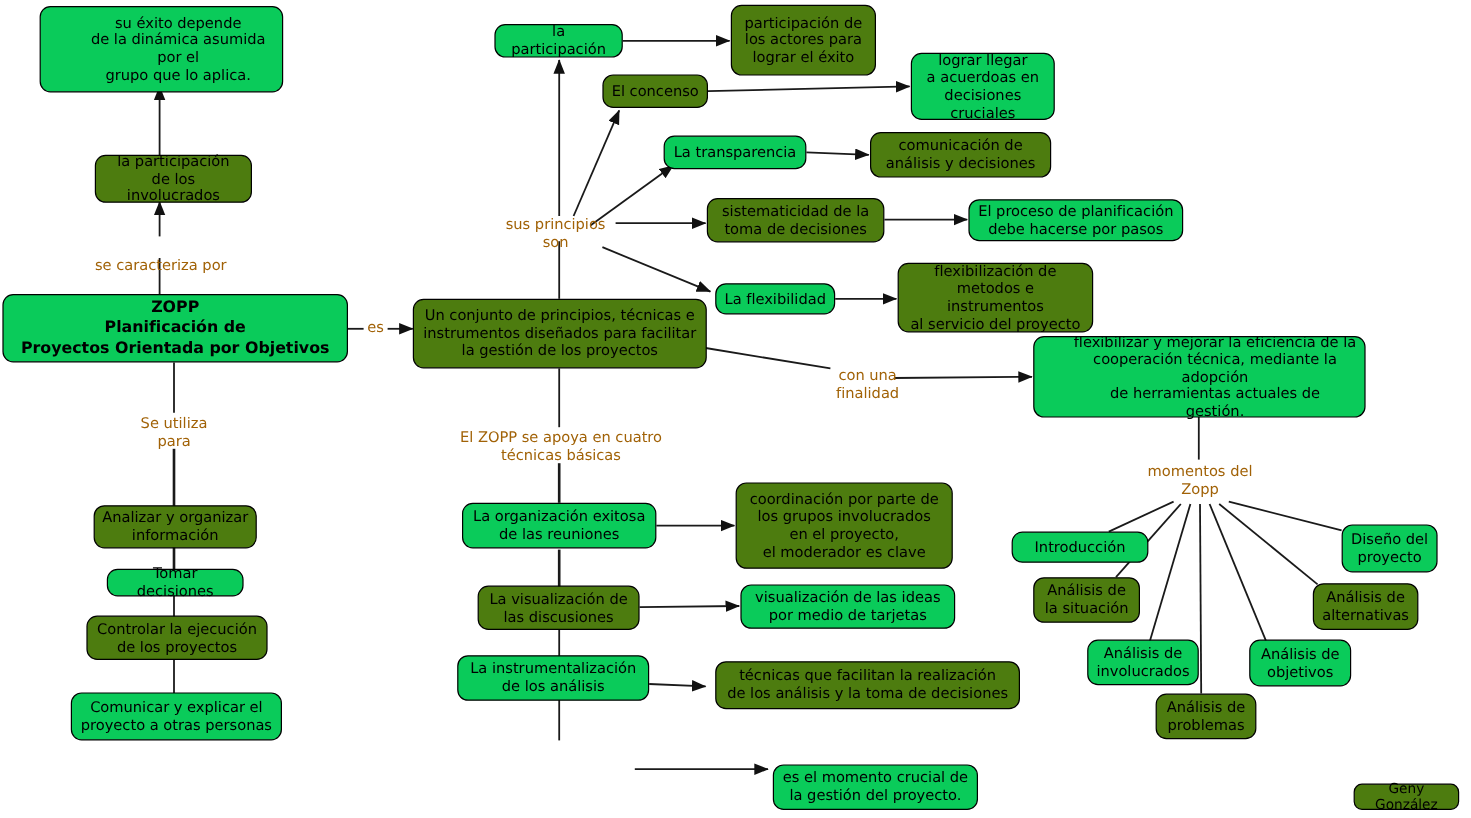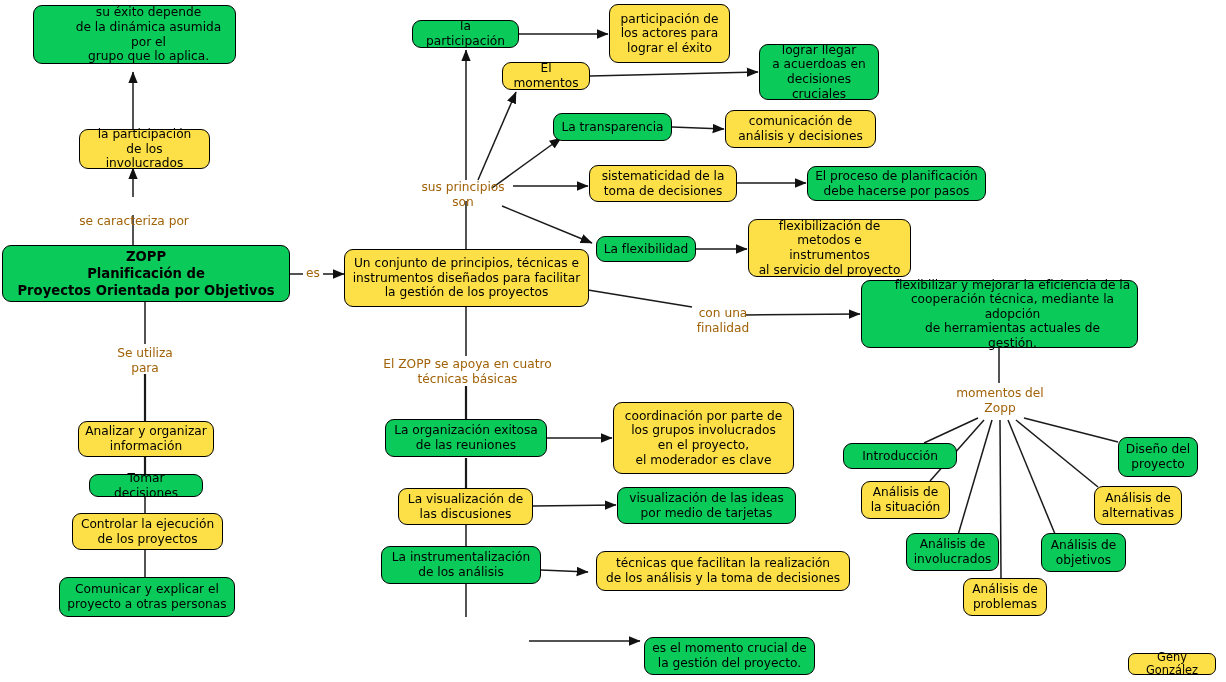--- a/index.html
+++ b/index.html
@@ -35,21 +35,21 @@
     border: 1px solid #000000;
     border-radius: 9px;
     color: #000000;
     font-size: 12.2px;
     line-height: 14.6px;
     padding: 2px 6px;
     z-index: 3;
     white-space: pre-line;
   }
   .node.dark  { background: #0ACB5A; }
-  .node.light { background: #fde047; }
+  .node.light { background: #4d7c0f; }
   .node.root {
     font-weight: bold;
     font-size: 13.2px;
     line-height: 17px;
   }
   .node.sig {
     font-size: 11.4px;
     line-height: 13px;
     border-radius: 7px;
   }
@@ -122,21 +122,21 @@
       <line x1="978" y1="418" x2="924" y2="443"></line>
       <line x1="984" y1="420" x2="930" y2="481"></line>
       <line x1="992" y1="420" x2="958" y2="535"></line>
       <line x1="1000" y1="420" x2="1001" y2="578"></line>
       <line x1="1008" y1="420" x2="1055" y2="534"></line>
       <line x1="1016" y1="420" x2="1098" y2="487"></line>
       <line x1="1024" y1="418" x2="1118" y2="442"></line>
     </g>
   </svg>
 
-  <div class="node dark" style="left:33px; top:5px; width:203px; height:59px;padding-left:34px;">su éxito depende
+  <div class="node dark" style="left:33px; top:5px; width:203px; height:72px;padding-left:34px;">su éxito depende
 de la dinámica asumida por el
 grupo que lo aplica.</div>
 
   <div class="node light" style="left:79px; top:129px; width:131px; height:40px;">la participación
 de los involucrados</div>
 
   <div class="node dark root" style="left:2px; top:245px; width:288px; height:57px;">ZOPP
 Planificación de
 Proyectos Orientada por Objetivos</div>
 
@@ -154,21 +154,21 @@
   <div class="node light" style="left:344px; top:249px; width:245px; height:58px;">Un conjunto de principios, técnicas e
 instrumentos diseñados para facilitar
 la gestión de los proyectos</div>
 
   <div class="node dark" style="left:412px; top:20px; width:107px; height:28px;">la participación</div>
 
   <div class="node light" style="left:609px; top:4px; width:121px; height:59px;">participación de
 los actores para
 lograr el éxito</div>
 
-  <div class="node light" style="left:502px; top:62px; width:88px; height:28px;">El momentos</div>
+  <div class="node light" style="left:502px; top:62px; width:88px; height:28px;">El concenso</div>
 
   <div class="node dark" style="left:759px; top:44px; width:120px; height:56px;">lograr llegar
 a acuerdoas en
 decisiones cruciales</div>
 
   <div class="node dark" style="left:553px; top:113px; width:119px; height:28px;">La transparencia</div>
 
   <div class="node light" style="left:725px; top:110px; width:151px; height:38px;">comunicación de
 análisis y decisiones</div>
 

